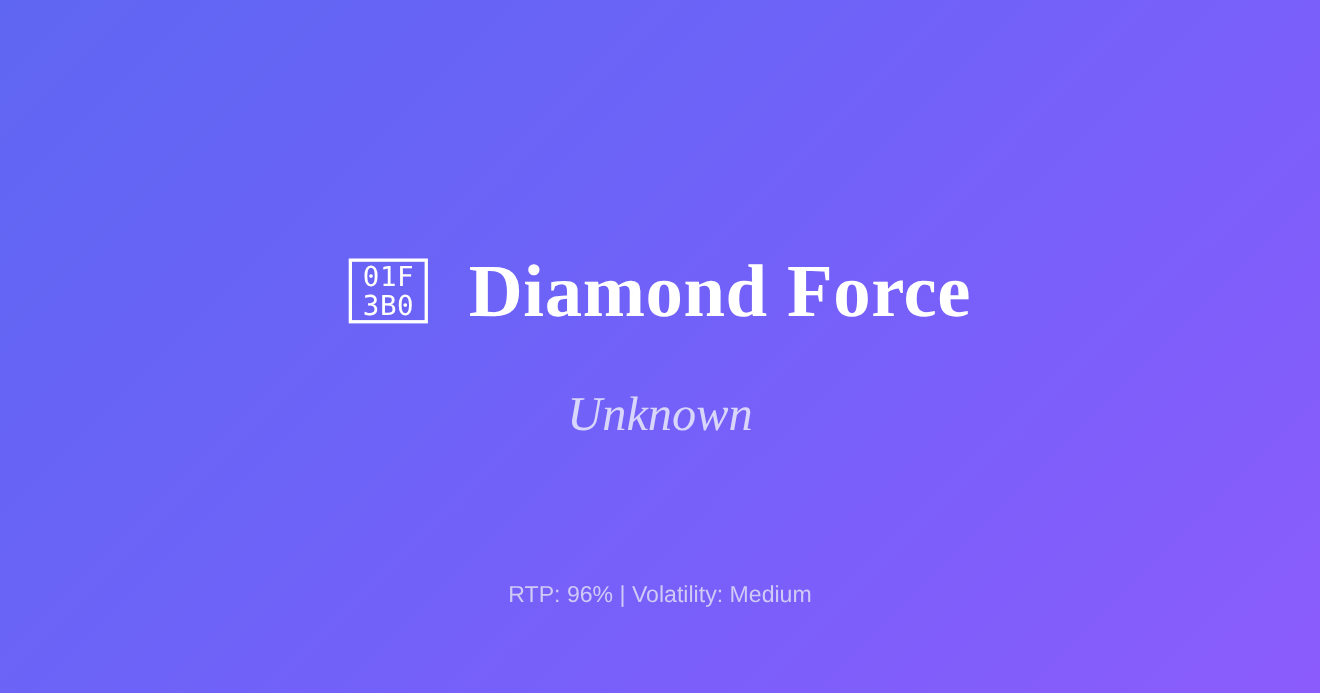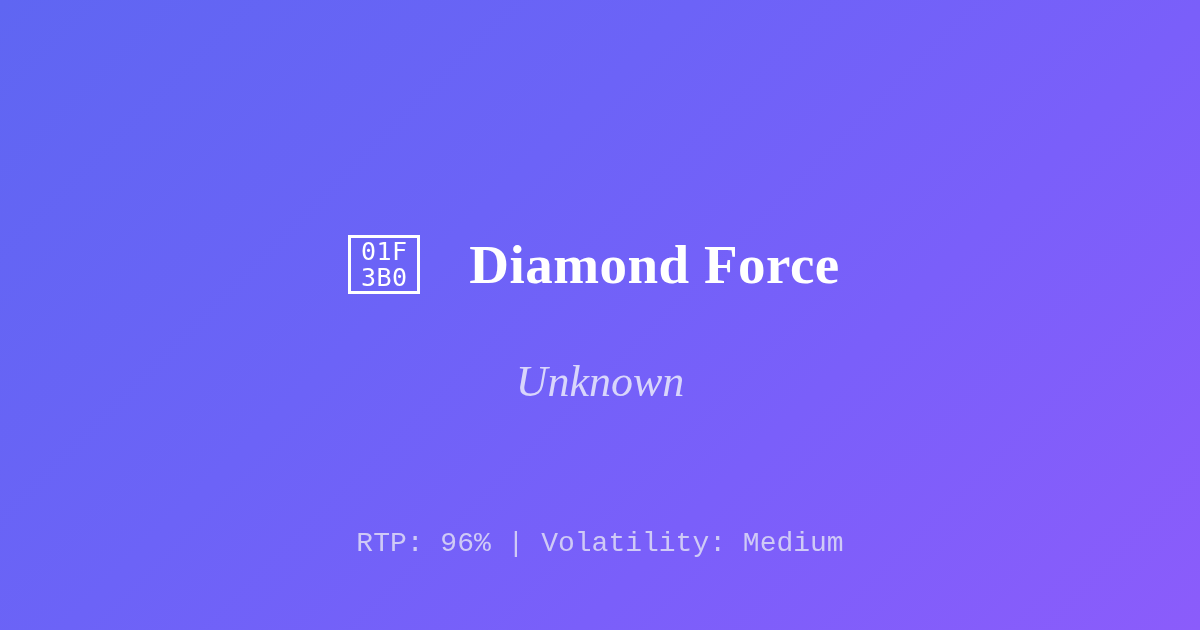--- a/index.html
+++ b/index.html
@@ -62,24 +62,24 @@
     flex-direction: column;
     align-items: center;
     justify-content: center;
     gap: 1px;
   }
   .game-icon .tofu-line {
     display: block;
   }
 
   .game-title {
-    margin: 12px;
+    margin: 0;
     padding: 0;
     font-family: "Liberation Serif", "DejaVu Serif", serif;
-    font-size: 55px;
+    font-size: 68px;
     font-weight: 700;
     color: #ffffff;
     letter-spacing: 0.5px;
     line-height: 1.05;
     white-space: nowrap;
   }
 
   
   .game-subtitle {
     margin: 52px 0 0 0;
@@ -94,22 +94,22 @@
   }
 
   
   .game-meta {
     position: absolute;
     left: 0;
     right: 0;
     top: 529px;
     margin: 0;
     padding: 0;
-    font-family: Liberation Mono, monospace;
-    font-size: 28px;
+    font-family: Liberation Sans, sans-serif;
+    font-size: 21px;
     font-weight: 400;
     color: #cfcaf6;
     line-height: 1.1;
     white-space: nowrap;
   }
 </style>
 </head>
 <body>
 
 <div class="og-card">

